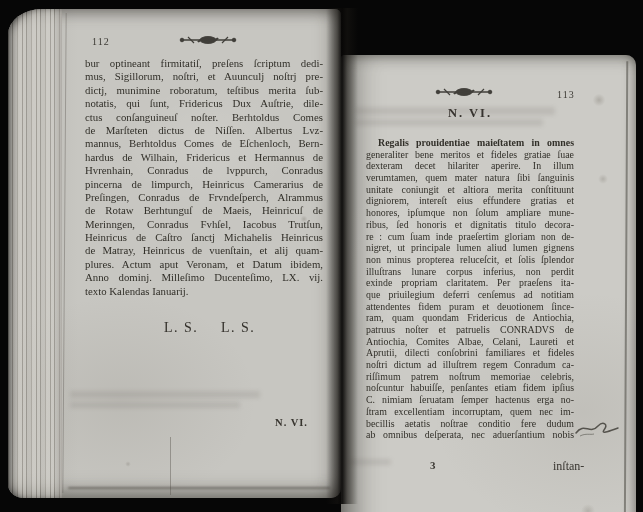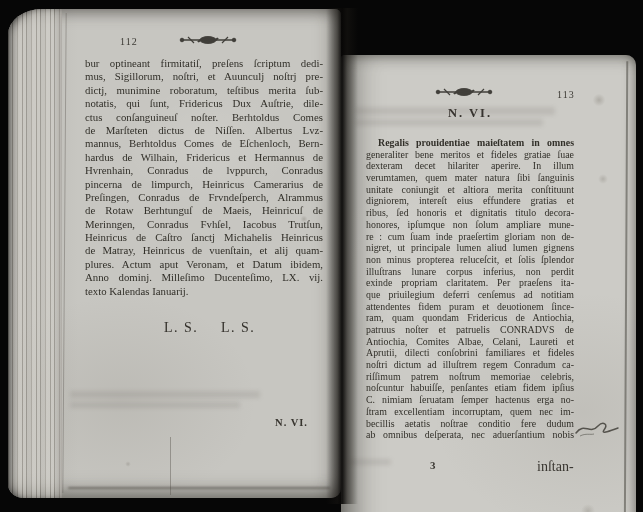--- a/index.html
+++ b/index.html
@@ -32,21 +32,21 @@
     box-shadow: inset 6px 0 8px -4px rgba(0,0,0,.7), inset -4px 0 6px -3px rgba(80,76,70,.4);
   }
   .crease-v1{position:absolute;left:56px;top:4px;width:1px;height:480px;
     background:rgba(90,86,80,.40);filter:blur(.6px);transform:rotate(.4deg);}
   .crease-v2{position:absolute;left:162px;top:428px;width:1px;height:58px;
     background:rgba(90,86,80,.45);filter:blur(.5px);}
   .crease-bottom{position:absolute;left:60px;top:478px;width:262px;height:2px;
     background:rgba(70,66,60,.55);filter:blur(1px);border-radius:2px;}
 
   .pgnum{position:absolute;font-size:10px;color:rgba(40,37,32,.88);letter-spacing:1px;}
-  .pgnum-left{left:112px;top:27px;}
+  .pgnum-left{left:84px;top:27px;}
   .ornament{position:absolute;opacity:.88;}
   .orn-left{left:171px;top:24px;}
   .orn-right{left:94px;top:30px;}
 
   .textblock{position:absolute;color:rgba(38,35,29,.93);}
   .left-text{left:77px;top:48px;width:238px;font-size:10.8px;}
   .left-text .tline{line-height:13.4px;height:13.4px;white-space:nowrap;
     text-align:justify;text-align-last:justify;}
   .left-lastline{position:absolute;left:77px;top:276px;width:238px;
     font-size:10.8px;line-height:13.4px;color:rgba(38,35,29,.93);}
@@ -91,21 +91,21 @@
     background:rgba(75,72,66,.55);filter:blur(.7px);border-radius:2px;transform:rotate(.3deg);}
   .pgnum-right{left:216px;top:34px;}
   .heading{position:absolute;left:25px;top:51px;width:208px;text-align:center;
     font-size:12.5px;letter-spacing:2px;font-weight:bold;color:rgba(36,33,28,.92);}
   .right-text{left:25px;top:82px;width:208px;font-size:9.9px;}
   .right-text .tline{line-height:11.7px;height:11.7px;white-space:nowrap;
     text-align:justify;text-align-last:justify;}
   .right-text .tline:first-child{text-indent:12px;font-weight:bold;}
   .sig-mark{position:absolute;left:89px;top:404px;font-size:11px;
     color:rgba(42,39,33,.9);font-weight:bold;}
-  .catchword-right{position:absolute;left:196px;top:404px;font-size:14px;
+  .catchword-right{position:absolute;left:212px;top:404px;font-size:12px;
     color:rgba(40,37,31,.9);}
   .flourish{position:absolute;left:233px;top:363px;opacity:.8;}
 </style>
 </head>
 <body>
 
 <div class="scene">
 
   <div class="page page-left">
     <div class="fore-edge"></div>
@@ -184,22 +184,22 @@
     <div class="ghost gr2"></div>
     <div class="ghost gr3"></div>
 
     <div class="textblock right-text">
         <div class="tline">Regalis prouidentiae maieſtatem in omnes</div>
         <div class="tline">generaliter bene meritos et fideles gratiae ſuae</div>
         <div class="tline">dexteram decet hilariter aperire.  In illum</div>
         <div class="tline">verumtamen, quem mater natura ſibi ſanguinis</div>
         <div class="tline">unitate coniungit et altiora merita conſtituunt</div>
         <div class="tline">digniorem, intereſt eius effundere gratias et</div>
+        <div class="tline">honores, ipſumque non ſolum ampliare mune-</div>
         <div class="tline">ribus, ſed honoris et dignitatis titulo decora-</div>
-        <div class="tline">honores, ipſumque non ſolum ampliare mune-</div>
         <div class="tline">re : cum ſuam inde praeſertim gloriam non de-</div>
         <div class="tline">nigret, ut principale lumen aliud lumen gignens</div>
         <div class="tline">non minus propterea reluceſcit, et ſolis ſplendor</div>
         <div class="tline">illuſtrans lunare corpus inferius, non perdit</div>
         <div class="tline">exinde propriam claritatem.  Per praeſens ita-</div>
         <div class="tline">que priuilegium deferri cenſemus ad notitiam</div>
         <div class="tline">attendentes fidem puram et deuotionem ſince-</div>
         <div class="tline">ram, quam quondam Fridericus de Antiochia,</div>
         <div class="tline">patruus noſter et patruelis CONRADVS de</div>
         <div class="tline">Antiochia, Comites Albae, Celani, Laureti et</div>

